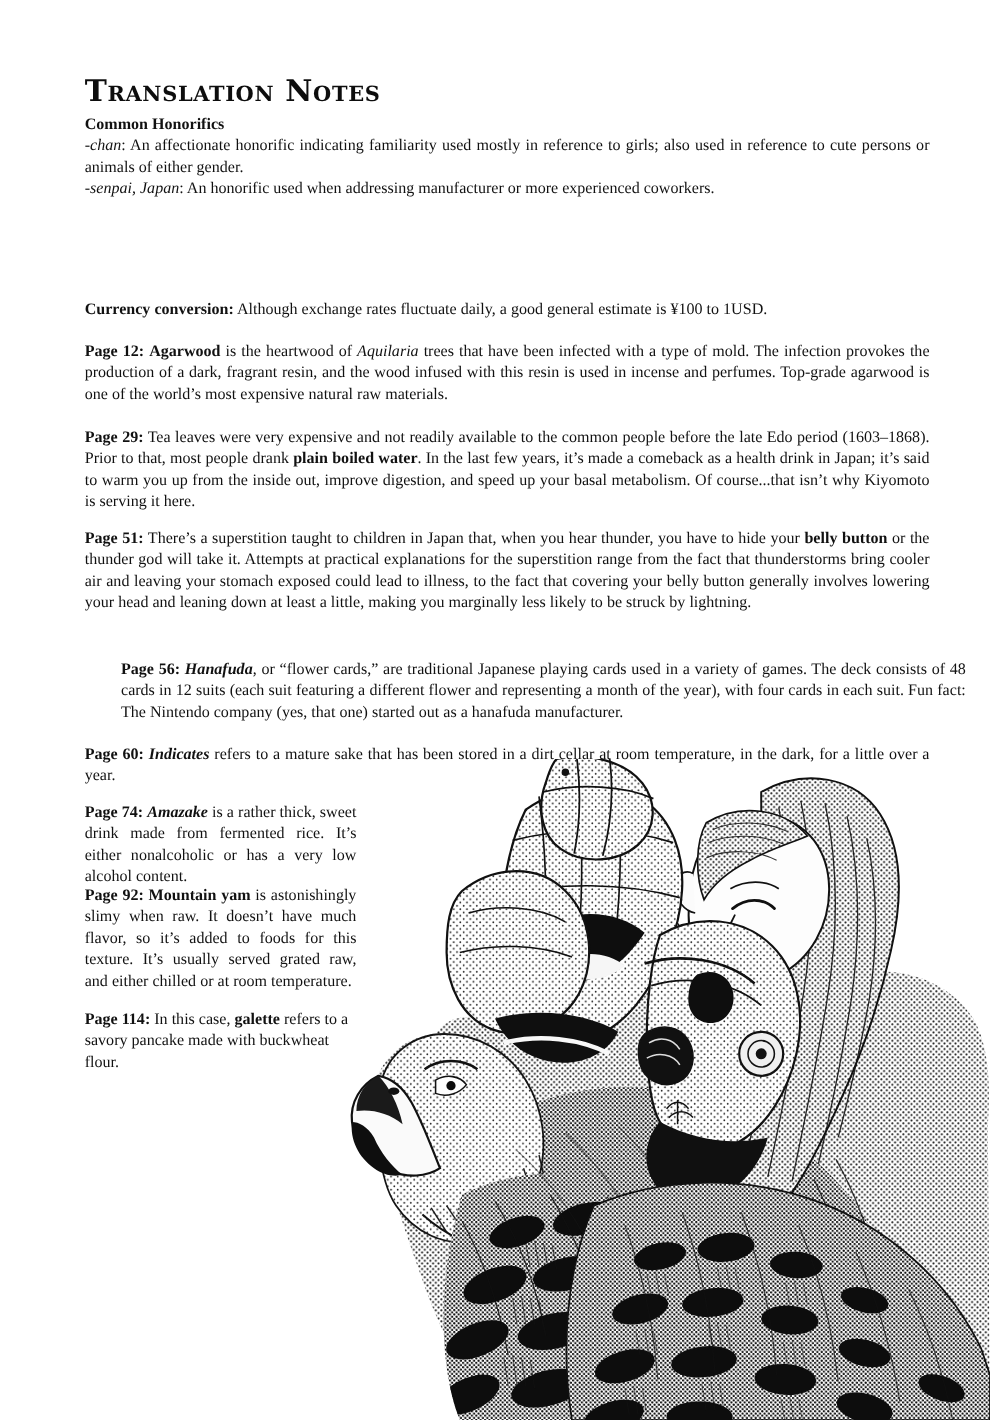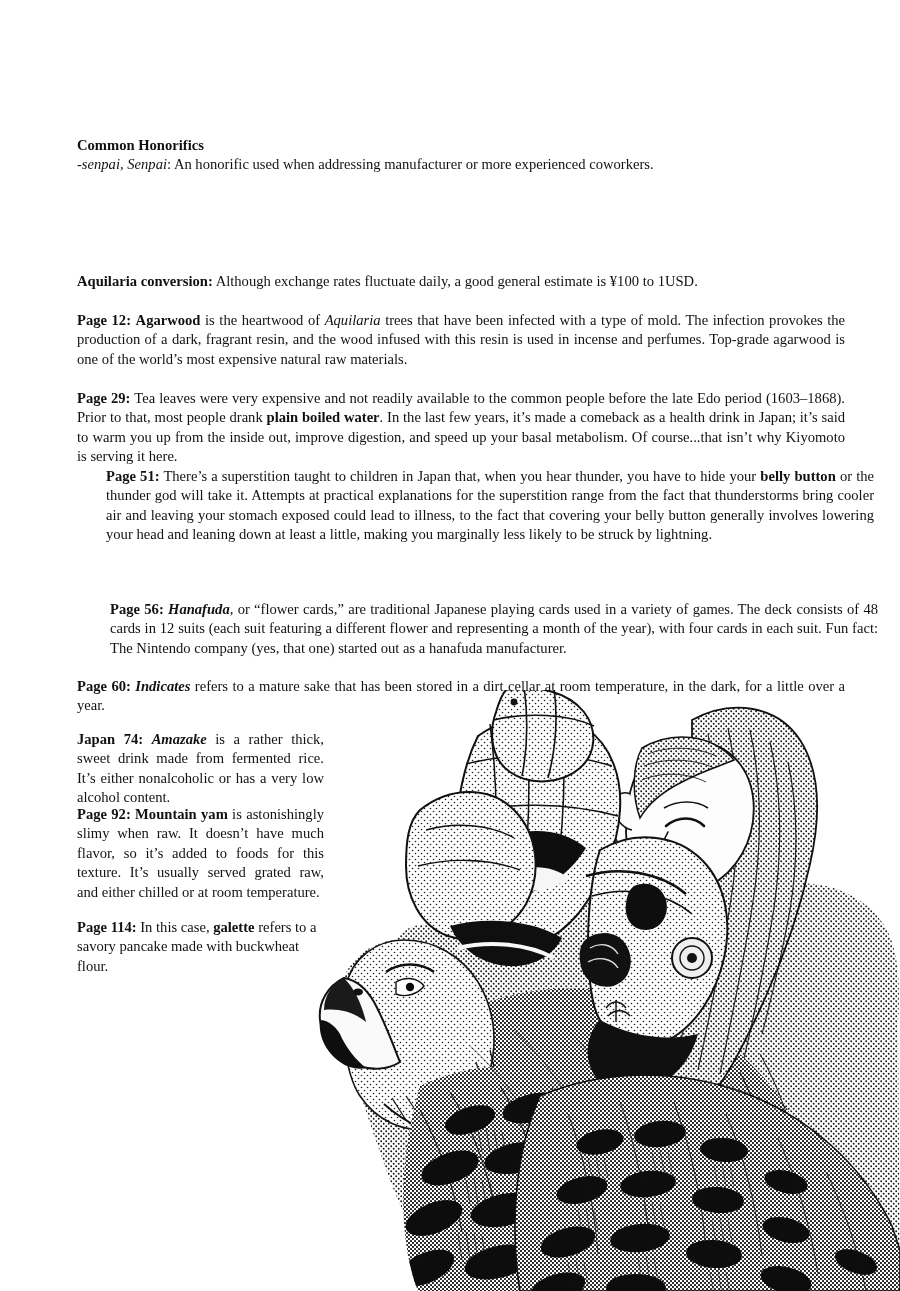--- a/index.html
+++ b/index.html
@@ -443,54 +443,58 @@
         <path d="M268,572 l4,24 M276,570 l4,26 M284,572 l4,24"></path>
         <path d="M338,568 l4,24 M346,566 l4,26 M354,568 l4,24"></path>
         <path d="M410,582 l4,22 M418,580 l4,24 M426,582 l4,22"></path>
       </g>
     </g>
   </svg>
 </div>
 
 <div id="page">
 
-
-  <div class="block" style="top:136px;font-family:Liberation Serif, serif;">
+  <div id="page-title">Translation Notes</div>
+
+  <div class="block" style="top:104px;font-family:Liberation Serif, serif;">
     <span class="hdr hon-line">Common Honorifics</span>
     <span class="hon-line">
-      <span class="it">-senpai, Senpai</span><span>: An honorific used when addressing manufacturer or more experienced coworkers.</span>
+      <span class="it">-chan</span><span>: An affectionate honorific indicating familiarity used mostly in reference to girls; also used in reference to cute persons or animals of either gender.</span>
     </span>
+    <span class="hon-line">
+      <span class="it">-senpai, Japan</span><span>: An honorific used when addressing manufacturer or more experienced coworkers.</span>
+    </span>
   </div>
 
   <div class="block" style="top:272px;">
-    <span class="bo">Aquilaria conversion:</span><span> Although exchange rates fluctuate daily, a good general estimate is ¥100 to 1USD.</span>
+    <span class="bo">Currency conversion:</span><span> Although exchange rates fluctuate daily, a good general estimate is ¥100 to 1USD.</span>
   </div>
 
   <div class="block" style="top:311px;">
     <span class="bo">Page 12:</span><span>&nbsp;</span><span class="bo">Agarwood</span><span> is the heartwood of </span><span class="it">Aquilaria</span><span> trees that have been infected with a type of mold. The infection provokes the production of a dark, fragrant resin, and the wood infused with this resin is used in incense and perfumes. Top-grade agarwood is one of the world’s most expensive natural raw materials.</span>
   </div>
 
   <div class="block" style="top:389px;">
     <span class="bo">Page 29:</span><span> Tea leaves were very expensive and not readily available to the common people before the late Edo period (1603–1868). Prior to that, most people drank </span><span class="bo">plain boiled water</span><span>. In the last few years, it’s made a comeback as a health drink in Japan; it’s said to warm you up from the inside out, improve digestion, and speed up your basal metabolism. Of course...that isn’t why Kiyomoto is serving it here.</span>
   </div>
 
-  <div class="block" style="top:467px;margin-left:29px;">
+  <div class="block" style="top:481px;">
     <span class="bo">Page 51:</span><span> There’s a superstition taught to children in Japan that, when you hear thunder, you have to hide your </span><span class="bo">belly button</span><span> or the thunder god will take it. Attempts at practical explanations for the superstition range from the fact that thunderstorms bring cooler air and leaving your stomach exposed could lead to illness, to the fact that covering your belly button generally involves lowering your head and leaning down at least a little, making you marginally less likely to be struck by lightning.</span>
   </div>
 
   <div class="block" style="top:600px;margin-left:33px;">
     <span class="bo">Page 56:</span><span>&nbsp;</span><span class="bi">Hanafuda</span><span>, or “flower cards,” are traditional Japanese playing cards used in a variety of games. The deck consists of 48 cards in 12 suits (each suit featuring a different flower and representing a month of the year), with four cards in each suit. Fun fact: The Nintendo company (yes, that one) started out as a hanafuda manufacturer.</span>
   </div>
 
   <div class="block" style="top:677px;">
     <span class="bo">Page 60:</span><span>&nbsp;</span><span class="bi">Indicates</span><span> refers to a mature sake that has been stored in a dirt cellar at room temperature, in the dark, for a little over a year.</span>
   </div>
 
   <div class="block narrow" style="top:730px;">
-    <span class="bo">Japan 74:</span><span>&nbsp;</span><span class="bi">Amazake</span><span> is a rather thick, sweet drink made from fermented rice. It’s either nonalcoholic or has a very low alcohol content.</span>
+    <span class="bo">Page 74:</span><span>&nbsp;</span><span class="bi">Amazake</span><span> is a rather thick, sweet drink made from fermented rice. It’s either nonalcoholic or has a very low alcohol content.</span>
   </div>
 
   <div class="block narrow" style="top:805px;">
     <span class="bo">Page 92:</span><span>&nbsp;</span><span class="bo">Mountain yam</span><span> is astonishingly slimy when raw. It doesn’t have much flavor, so it’s added to foods for this texture. It’s usually served grated  raw, and either chilled or at room temperature.</span>
   </div>
 
   <div class="block narrow last-left" style="top:918px;">
     <span class="bo">Page 114:</span><span> In this case, </span><span class="bo">galette</span><span> refers to a savory pancake made with buckwheat flour.</span>
   </div>
 

